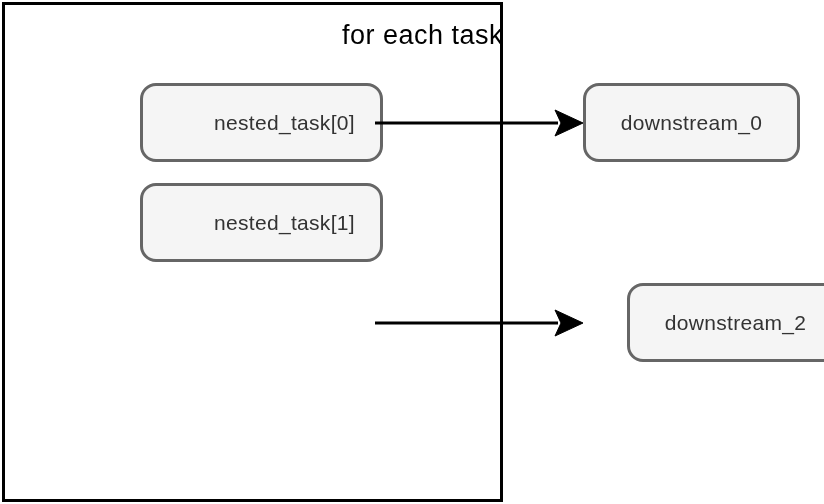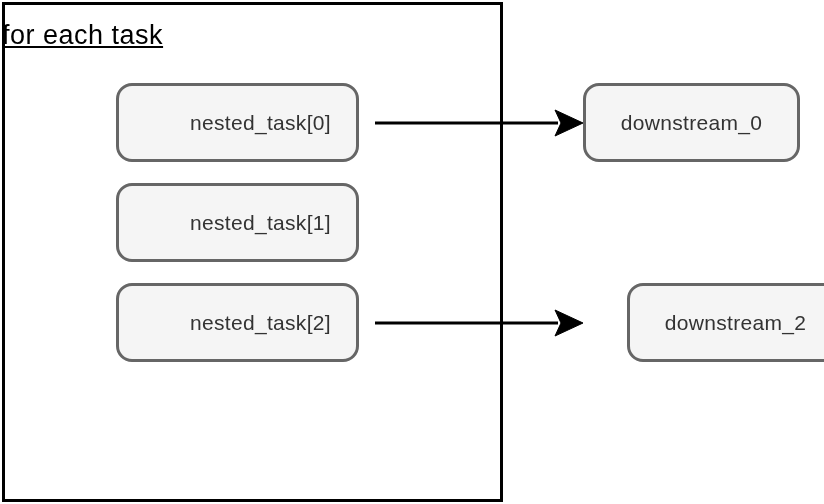--- a/index.html
+++ b/index.html
@@ -21,41 +21,40 @@
     border: 3px solid #000000;
     background: transparent;
   }
   .group-title {
     position: absolute;
     left: 2px;
     top: 18px;
     width: 501px;
     height: 34px;
     line-height: 34px;
-    text-align: left;
+    text-align: right;
     font-size: 27px;
     color: #000000;
     letter-spacing: 0.5px;
-    text-decoration: underline;
   }
   .node {
     position: absolute;
     width: 243px;
     height: 79px;
     background: #f5f5f5;
     border: 3px solid #666666;
     border-radius: 16px;
     display: flex;
     align-items: center;
     justify-content: center;
     font-size: 21px;
     color: #333333;
     letter-spacing: 0.3px;
   }
-  .nested { left: 116px; padding-left: 46px; }
+  .nested { left: 140px; padding-left: 46px; }
   .nested-0 { top: 83px; }
   .nested-1 { top: 183px; }
   .nested-2 { top: 283px; }
   .nested-3 { top: 383px; }
   .downstream { left: 583px; width: 217px; }
   .downstream-0 { top: 83px; }
   .downstream-1 { top: 283px; margin-left: 44px; }
   .edges-layer {
     position: absolute;
     left: 0;
@@ -74,23 +73,20 @@
   <div class="group-title">for each task</div>
 
   <div class="node nested nested-0">
     <span>nested_task[0]</span>
   </div>
 
   <div class="node nested nested-1">
     <span>nested_task[1]</span>
   </div>
 
-  <div class="node nested nested-2">
-    <span>nested_task[2]</span>
-  </div>
 
 
   <div class="node downstream downstream-0">
     <span>downstream_0</span>
   </div>
 
   <div class="node downstream downstream-1">
     <span>downstream_2</span>
   </div>
 

